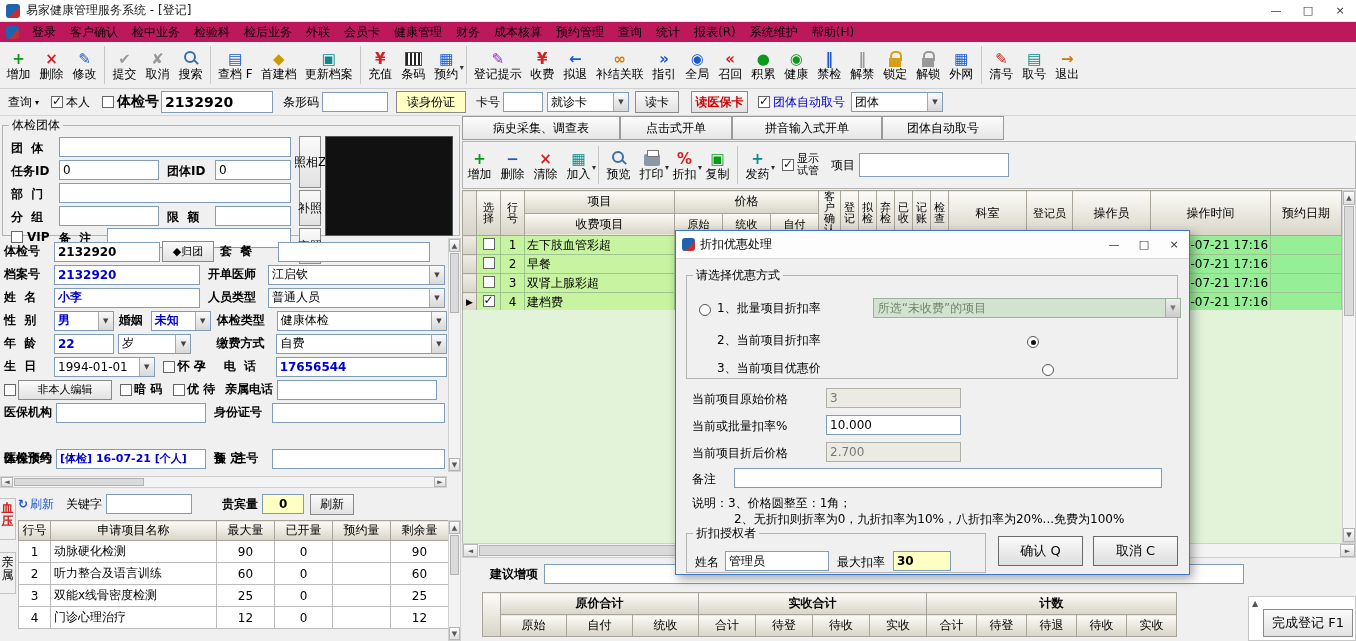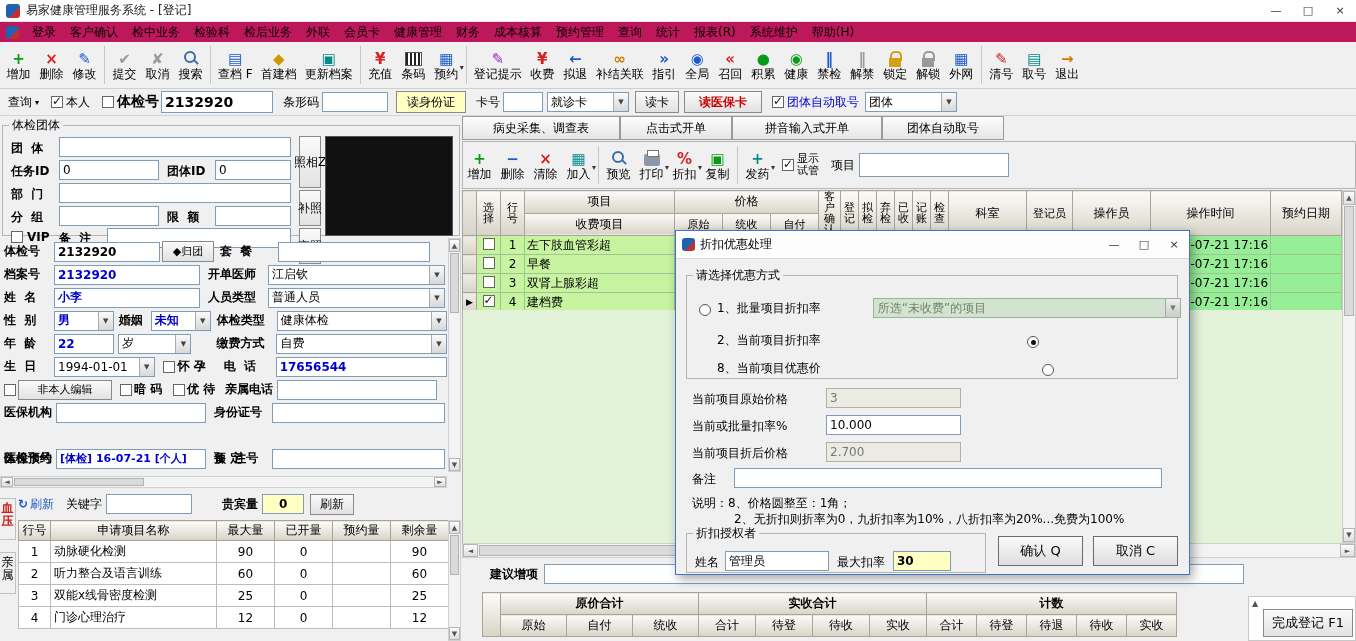--- a/index.html
+++ b/index.html
@@ -255,21 +255,21 @@
   <span style="margin-left:10px;">条形码</span>
   <span class="inp" style="width:66px;margin-left:3px;"></span>
   <span class="btn" style="width:70px;height:22px;margin-left:8px;background:#ffffc4;">读身份证</span>
   <span style="margin-left:10px;">卡号</span>
   <span class="inp" style="width:40px;margin-left:3px;"></span>
   <span class="cmb" style="width:82px;margin-left:4px;">
       <span>就诊卡</span>
       <span class="ar">▼</span>
     </span>
   <span class="btn" style="width:44px;height:22px;margin-left:6px;">读卡</span>
-  <span class="btn" style="width:78px;height:22px;margin-left:5px;color:#cc0000;font-weight:bold;">读医保卡</span>
+  <span class="btn" style="width:57px;height:22px;margin-left:12px;color:#cc0000;font-weight:bold;">读医保卡</span>
   <span class="cb on" style="margin-left:10px;"></span>
   <span style="margin-left:3px;color:#0000cc;">团体自动取号</span>
   <span class="cmb" style="width:92px;margin-left:6px;">
       <span>团体</span>
       <span class="ar">▼</span>
     </span>
 </div>
 
 <fieldset class="abs" style="left:2px;top:117px;width:458px;height:119px;">
   <legend>体检团体</legend>
@@ -739,31 +739,31 @@
     <legend>请选择优惠方式</legend>
     <span class="radio abs" style="left:12px;top:18px;"></span>
     <span class="abs" style="left:30px;top:16px;">1、批量项目折扣率</span>
     <span class="cmb-dis abs" style="left:170px;top:14px;width:308px;">
         <span>所选“未收费”的项目</span>
         <span class="ar">▼</span>
       </span>
     <span class="radio on abs" style="left:12px;top:50px;"></span>
     <span class="abs" style="left:30px;top:48px;">2、当前项目折扣率</span>
     <span class="radio abs" style="left:12px;top:78px;"></span>
-    <span class="abs" style="left:30px;top:76px;">8、当前项目优惠价</span>
+    <span class="abs" style="left:30px;top:76px;">3、当前项目优惠价</span>
   </fieldset>
   <span class="abs" style="left:16px;top:160px;">当前项目原始价格</span>
   <span class="inp dis abs" style="left:150px;top:157px;width:135px;">3</span>
   <span class="abs" style="left:16px;top:187px;">当前或批量扣率%</span>
   <span class="inp abs" style="left:150px;top:184px;width:135px;">10.000</span>
   <span class="abs" style="left:16px;top:214px;">当前项目折后价格</span>
   <span class="inp dis abs" style="left:150px;top:211px;width:135px;">2.700</span>
   <span class="abs" style="left:16px;top:240px;">备注</span>
   <span class="inp abs" style="left:58px;top:237px;width:428px;"></span>
-  <span class="note abs" style="left:16px;top:264px;">说明：8、价格圆整至：1角；</span>
+  <span class="note abs" style="left:16px;top:264px;">说明：3、价格圆整至：1角；</span>
   <span class="note abs" style="left:58px;top:280px;">2、无折扣则折率为0，九折扣率为10%，八折扣率为20%...免费为100%</span>
   <fieldset class="abs" style="left:10px;top:294px;width:300px;height:48px;">
     <legend>折扣授权者</legend>
     <span class="abs" style="left:8px;top:12px;">姓名</span>
     <span class="inp abs" style="left:38px;top:9px;width:104px;">管理员</span>
     <span class="abs" style="left:150px;top:12px;">最大扣率</span>
     <span class="inp yel bold abs" style="left:206px;top:9px;width:58px;">30</span>
   </fieldset>
   <span class="dbtn" style="left:322px;top:305px;">确认 Q</span>
   <span class="dbtn" style="left:417px;top:305px;">取消 C</span>

